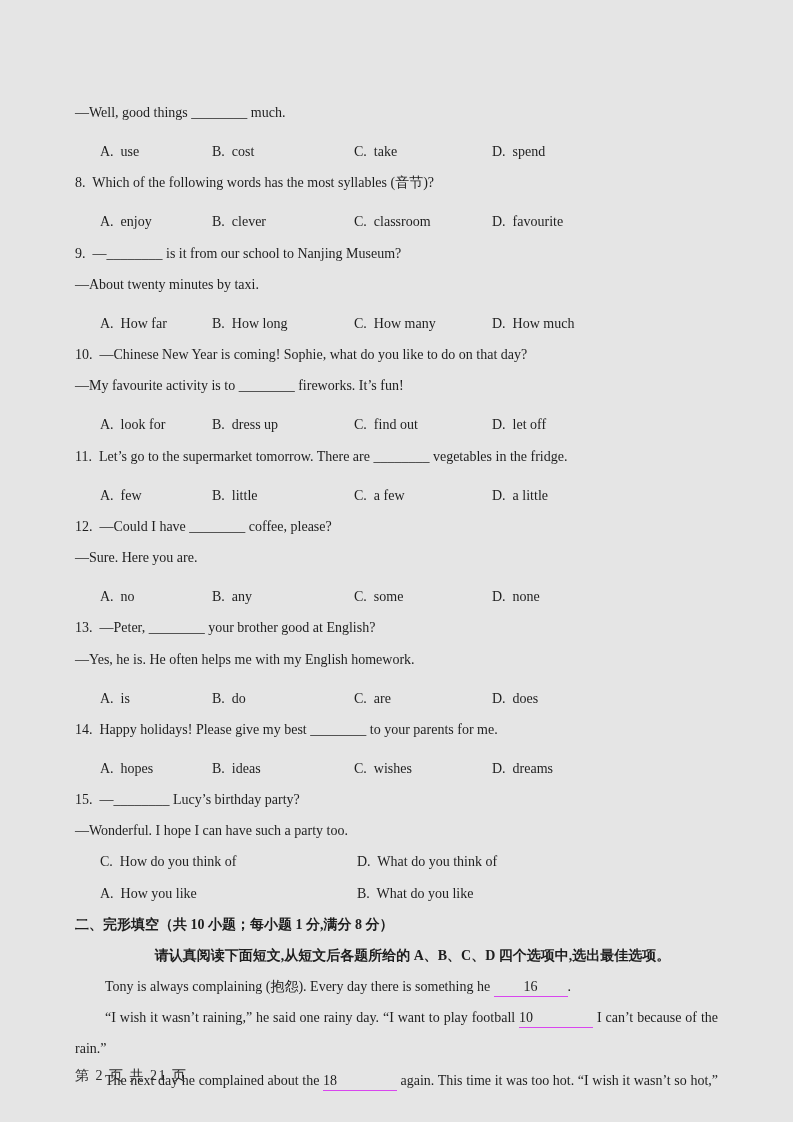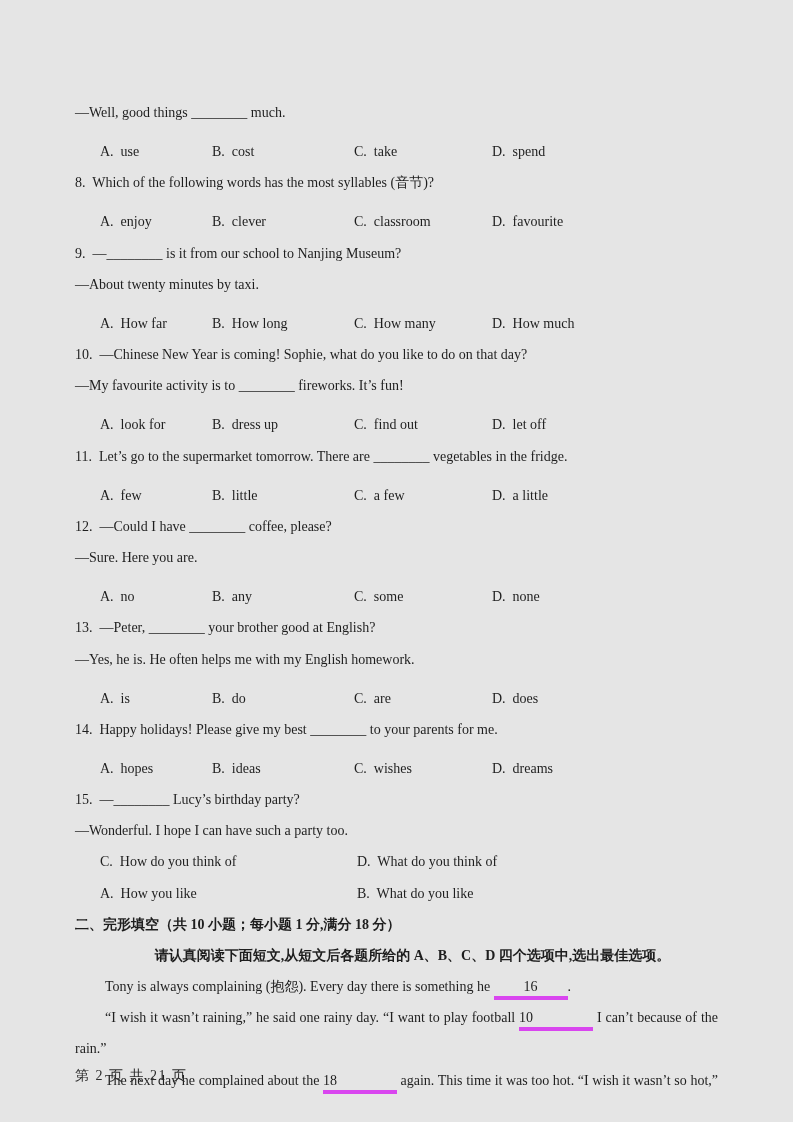--- a/index.html
+++ b/index.html
@@ -18,21 +18,21 @@
   .para { padding-left:30px; }
   .h1 { font-weight:bold; }
   .h2 { font-weight:bold; padding-left:32px;text-align:center; }
   .justify { text-align:justify; text-align-last:justify; }
   .opt4 { display:grid; grid-template-columns:112px 142px 138px auto; padding-left:25px;margin-top:8px; }
   .opt2 { display:grid; grid-template-columns:257px auto; padding-left:25px; }
   .blank {
     display:inline-block;
     width:74px;
     text-align:center;
-    border-bottom:4px solid #d946ef;
+    border-bottom:1px solid #d946ef;
     line-height:18px;
     height:18px;
     vertical-align:baseline;
   }
   .footer {
     position:absolute; left:75px; top:1060px;
     font-size:14px; letter-spacing:1.5px; color:#2a2a2a;
   }
 </style>
 </head>
@@ -103,21 +103,21 @@
       <div class="line text"><span>15.&nbsp; —________ Lucy’s birthday party?</span></div>
       <div class="line text"><span>—Wonderful. I hope I can have such a party too.</span></div>
       <div class="line opt2">
         <span>C.&nbsp; How do you think of</span>
         <span>D.&nbsp; What do you think of</span>
       </div>
       <div class="line opt2">
         <span>A.&nbsp; How you like</span>
         <span>B.&nbsp; What do you like</span>
       </div>
-      <div class="line h1"><span>二、完形填空（共 10 小题；每小题 1 分,满分 18 分）</span></div>
+      <div class="line h1"><span>二、完形填空（共 10 小题；每小题 1 分,满分 8 分）</span></div>
       <div class="line h2"><span>请认真阅读下面短文,从短文后各题所给的 A、B、C、D 四个选项中,选出最佳选项。</span></div>
       <div class="line para"><span>Tony is always complaining (抱怨). Every day there is something he </span><span class="blank">16</span><span>.</span></div>
       <div class="line para justify"><span>“I wish it wasn’t raining,” he said one rainy day. “I want to play football </span><span class="blank">10</span><span> I can’t because of the</span></div>
       <div class="line text"><span>rain.”</span></div>
       <div class="line para justify"><span>The next day he complained about the </span><span class="blank">18</span><span> again. This time it was too hot. “I wish it wasn’t so hot,”</span></div>
     </div>
   <div class="footer">第 2 页 共 21 页</div>
 </div>
 
 </body></html>

